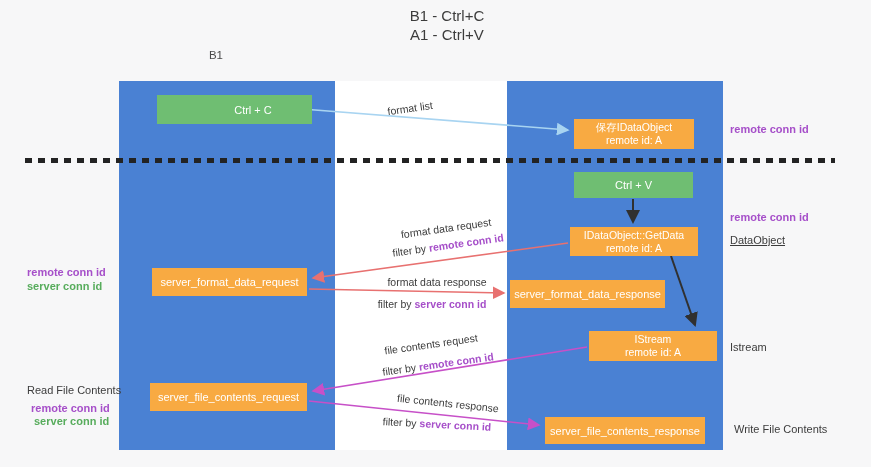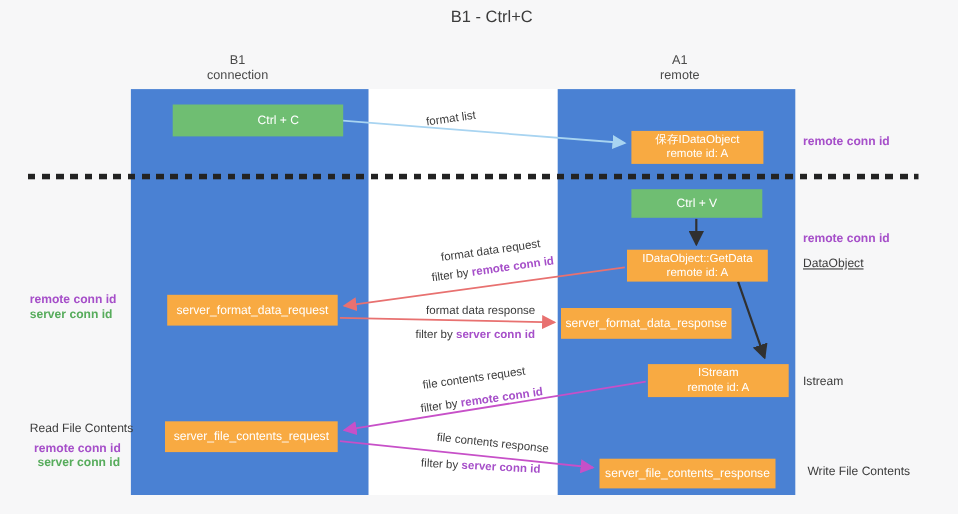--- a/index.html
+++ b/index.html
@@ -34,29 +34,25 @@
   .green-bold{color:var(--label-green,#57ac5c);font-weight:bold;}
   .fb{margin-right:3px;}
 </style>
 </head>
 <body>
 
 <div class="stage">
 
   <div class="abs title">
     <div>B1 - Ctrl+C</div>
+    <div>A1 - Ctrl+V</div>
   </div>
 
   <div class="abs lane-header" style="left:146px;">
     <div>B1</div>
-    <div>connection</div>
-  </div>
-  <div class="abs lane-header" style="left:548px;">
-    <div>A1</div>
-    <div>remote</div>
   </div>
 
   <div class="abs panel"></div>
   <div class="abs column" style="left:119px;"></div>
   <div class="abs column" style="left:507px;"></div>
 
   <div class="abs divider"></div>
 
   <svg class="abs arrows" width="871" height="467" viewBox="0 0 871 467">
     <defs>

